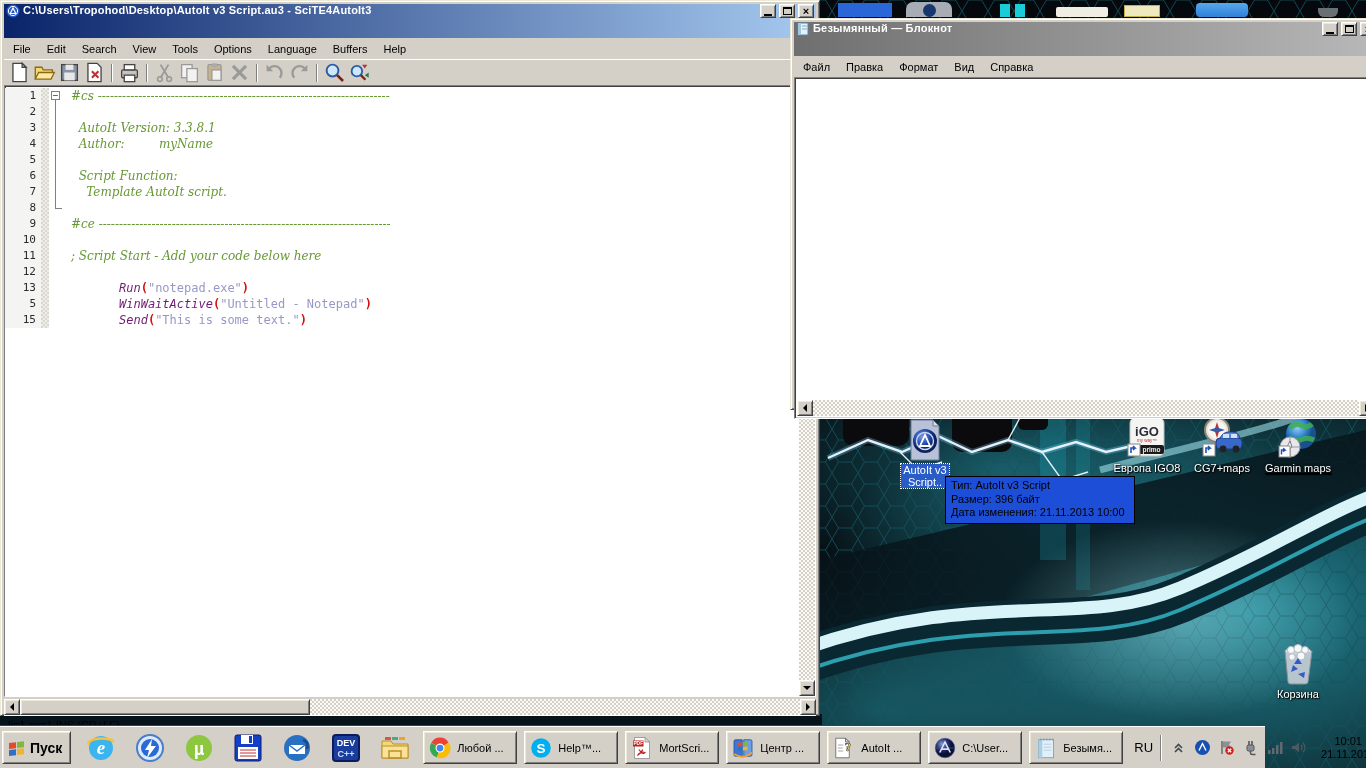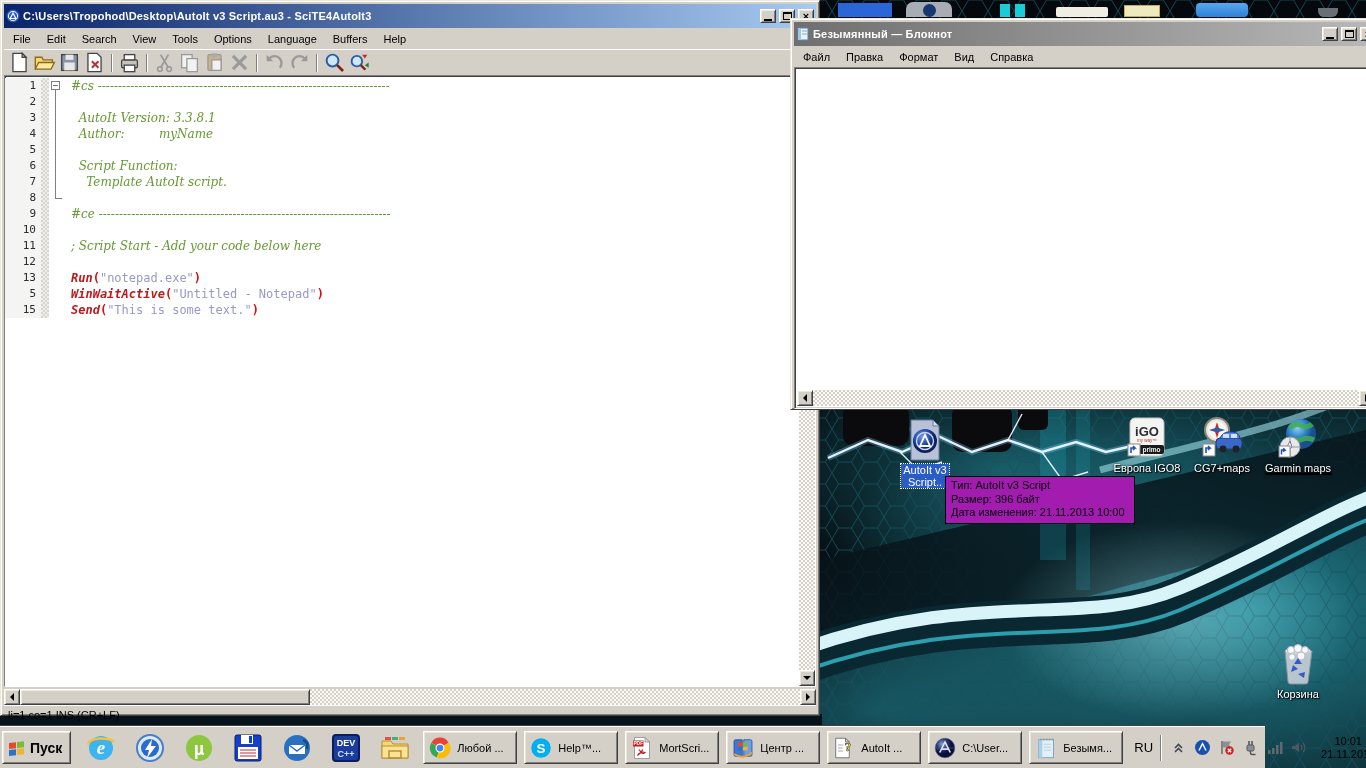--- a/index.html
+++ b/index.html
@@ -7,21 +7,21 @@
               font-family:"Liberation Sans", sans-serif; }
   .abs { position:absolute; }
 
   
   .win {
     position:absolute; background:#D4D0C8;
     border:1px solid; border-color:#ECE9D8 #404040 #404040 #ECE9D8;
     box-shadow: inset 1px 1px 0 #fff, inset -1px -1px 0 #808080;
     padding:3px;
   }
-  .titlebar { height:24px; display:flex; align-items:center; padding:0 2px; gap:3px; }
+  .titlebar { height:34px; display:flex; align-items:flex-start; padding:0 2px; gap:3px; }
   .titlebar.active   { background:linear-gradient(90deg,#0A246A,#A6CAF0); }
   .titlebar.inactive { background:linear-gradient(90deg,#6f6f6f,#b8b8b8); }
   .title-text { color:#fff; font-size:11px; font-weight:bold; white-space:nowrap;
                 overflow:hidden; flex:1; letter-spacing:.2px; }
   .cbtn { width:16px; height:14px; background:#D4D0C8; flex:none;
           border:1px solid; border-color:#fff #404040 #404040 #fff;
           box-shadow: inset 1px 1px 0 #ECE9D8, inset -1px -1px 0 #808080;
           display:flex; align-items:center; justify-content:center;
           font-size:11px; font-weight:bold; color:#000; line-height:1; }
   .glyph-min { width:8px; height:2px; background:#000; margin-top:7px; }
@@ -51,21 +51,21 @@
           background-size:4px 4px; background-position:0 0,2px 2px; background-color:#efeeea; }
   .fold { width:14px; flex:none; position:relative; background:#fff; }
   .fold .vline  { position:absolute; left:6px; top:0; width:1px; height:100%; background:#808080; }
   .fold .vhalf  { position:absolute; left:6px; top:0; width:1px; height:50%; background:#808080; }
   .fold .hcorn  { position:absolute; left:6px; top:8px; width:7px; height:1px; background:#808080; }
   .fold .fbox { position:absolute; left:2px; top:3px; width:9px; height:9px; background:#fff;
                 border:1px solid #808080; font:8px/7px "DejaVu Sans Mono",monospace;
                 text-align:center; color:#000; }
   .ctext { white-space:pre; font:12px/16px "DejaVu Sans Mono", monospace; padding-left:8px; }
   .seg-c   { font-family:"DejaVu Serif", serif; font-style:italic; color:#669933; font-size:12px; }
-  .seg-k   { color:#b91c1c; font-weight:bold; font-style:italic; }
+  .seg-k   { color:#701a75; font-weight:normal; font-style:italic;margin-left:48px; }
   .seg-p   { color:#D01010; font-weight:bold; }
   .seg-str { color:#9898C8; }
 
   
   .sb-track { background-image:linear-gradient(45deg,#d4d0c8 25%,transparent 25%,transparent 75%,#d4d0c8 75%),
               linear-gradient(45deg,#d4d0c8 25%,transparent 25%,transparent 75%,#d4d0c8 75%);
               background-size:4px 4px; background-position:0 0,2px 2px; background-color:#fbfaf7; }
   .sb-btn { background:#D4D0C8; border:1px solid; border-color:#fff #404040 #404040 #fff;
             box-shadow: inset 1px 1px 0 #ECE9D8, inset -1px -1px 0 #808080;
             display:flex; align-items:center; justify-content:center; }
@@ -81,21 +81,21 @@
                   font-size:11px; color:#000; padding-left:4px; }
 
   
   #notepad { left:790px; top:18px; width:592px; height:392px; z-index:30; }
   #np-client { position:relative; background:#fff; height:calc(100% - 42px);
                border:1px solid; border-color:#808080 #fff #fff #808080;
                box-shadow: inset 1px 1px 0 #404040, inset -1px -1px 0 #D4D0C8; }
   #np-hscroll { position:absolute; left:2px; right:2px; bottom:2px; height:16px; display:flex; }
 
   
-  #tooltip { left:945px; top:476px; width:190px; z-index:40; background:#a21caf;
+  #tooltip { left:945px; top:476px; width:190px; z-index:40; background:#1d4ed8;
              border:1px solid #000; padding:2px 5px 3px 5px; }
   #tooltip div { font-size:11px; line-height:13.5px; color:#000; white-space:nowrap; }
 
   
   .desk { position:absolute; width:74px; display:flex; flex-direction:column; align-items:center; z-index:5; }
   .desk .dico { width:44px; height:44px; }
   .desk .dlabel { margin-top:2px; font-size:11px; color:#fff; text-align:center;
                   text-shadow:1px 1px 1px #000, 0 0 3px #000; line-height:12px; }
   .desk .dlabel.sel { background:#2A5CC8; outline:1px dotted #fff; padding:0 2px; text-shadow:none; }
 

